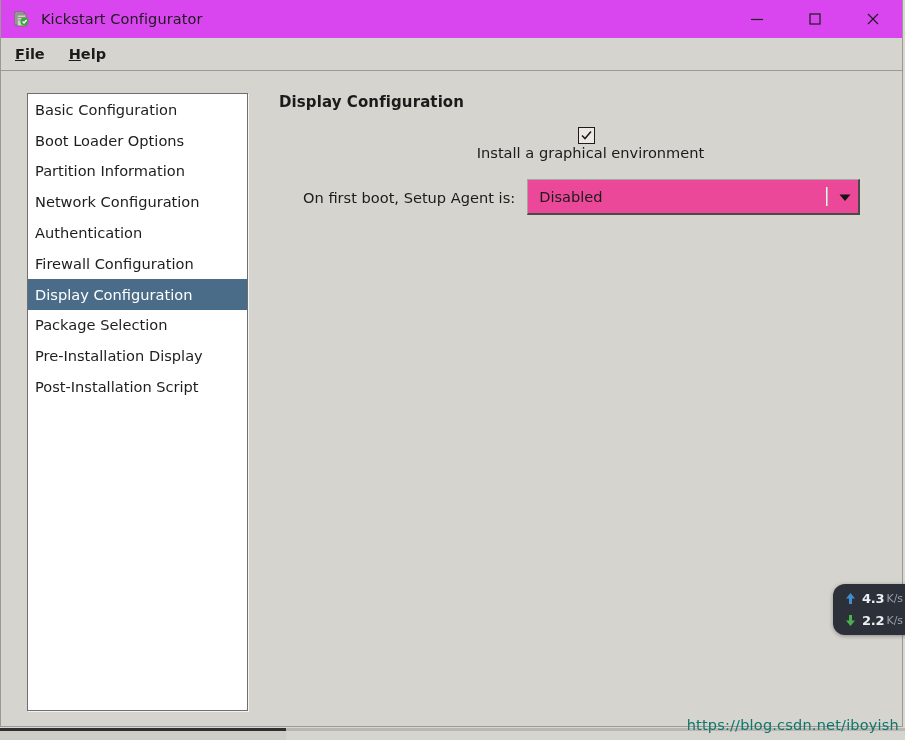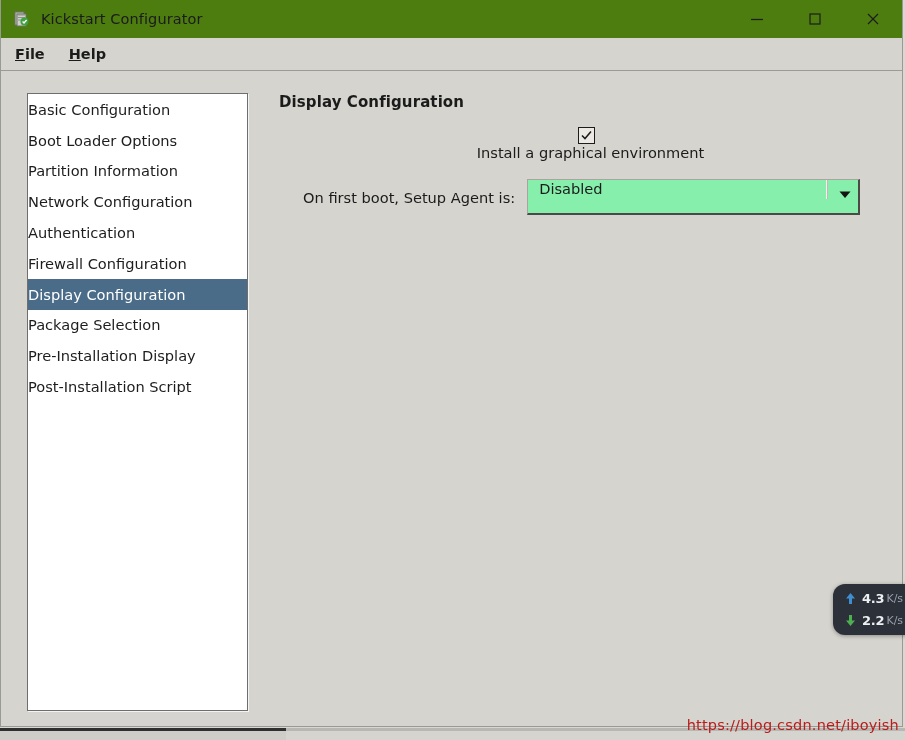--- a/index.html
+++ b/index.html
@@ -66,21 +66,21 @@
     border: 1px solid #9a9a94;
     border-top: none;
     box-sizing: border-box;
     display: flex;
     flex-direction: column;
   }
 
   
   #titlebar {
     height: 38px;
-    background: #4d7c0f;
+    background: #d946ef;
     display: flex;
     align-items: center;
     flex: 0 0 auto;
     position: relative;
   }
   #app-icon {
     width: 18px;
     height: 18px;
     margin-left: 12px;
     margin-right: 10px;
@@ -150,20 +150,21 @@
     background: #ffffff;
     border: 1px solid #6e6e6e;
     box-sizing: border-box;
     overflow: hidden;
     box-shadow: 1px 1px 0 #f4f4f2;
   }
   .nav-item {
     height: 30.8px;
     display: flex;
     align-items: center;
+    padding-left: 7px;
     font-size: 14.6px;
     color: #1d1d1d;
     cursor: default;
     box-sizing: border-box;
     white-space: nowrap;
   }
   .nav-item.selected {
     background: #4a6c89;
     color: #ffffff;
   }
@@ -216,26 +217,27 @@
     margin-left: 24px;
   }
   .field-label {
     font-size: 14.6px;
     color: #1b1b1b;
     margin-right: 12px;
   }
   .combo {
     width: 333px;
     height: 36px;
-    background: #86efac;
+    background: #ec4899;
     border: 1px solid #a8a59f;
     border-bottom: 2px solid #4c4a46;
     border-right: 2px solid #4c4a46;
     box-sizing: border-box;
     display: flex;
+    align-items: center;
     position: relative;
     cursor: default;
   }
   .combo-value {
     font-size: 14.6px;
     color: #1b1b1b;
     padding-left: 11px;
     flex: 1 1 auto;
   }
   .combo-sep {
@@ -292,21 +294,21 @@
     color: #9aa0ab;
     margin-left: 2px;
   }
 
   
   #watermark {
     position: absolute;
     right: 6px;
     bottom: 7px;
     font-size: 14.5px;
-    color: #b91c1c;
+    color: #0f766e;
     letter-spacing: 0.2px;
     user-select: none;
   }
 </style>
 </head>
 <body>
 
 <div id="desktop">
   <div class="behind-edge-left"></div>
   <div class="behind-edge-bottom"></div>

